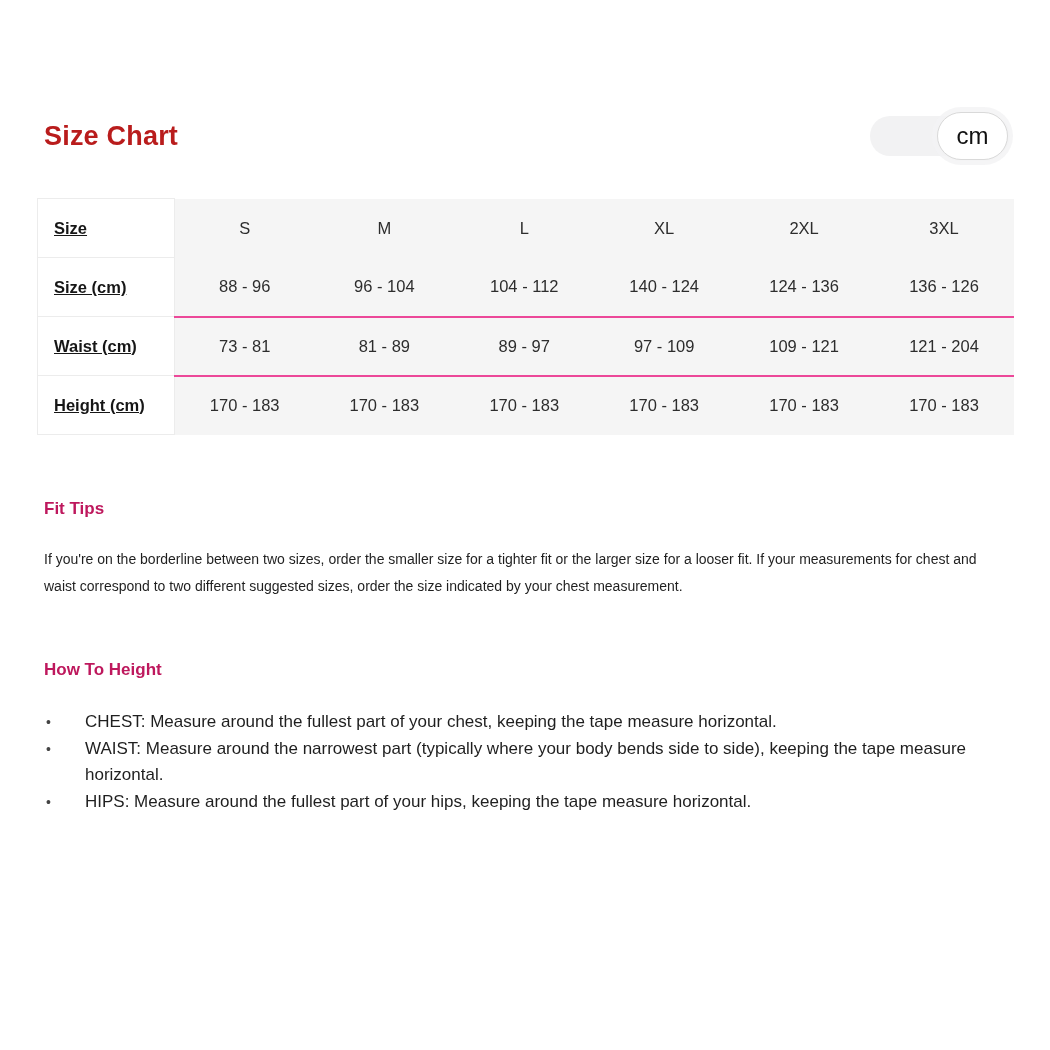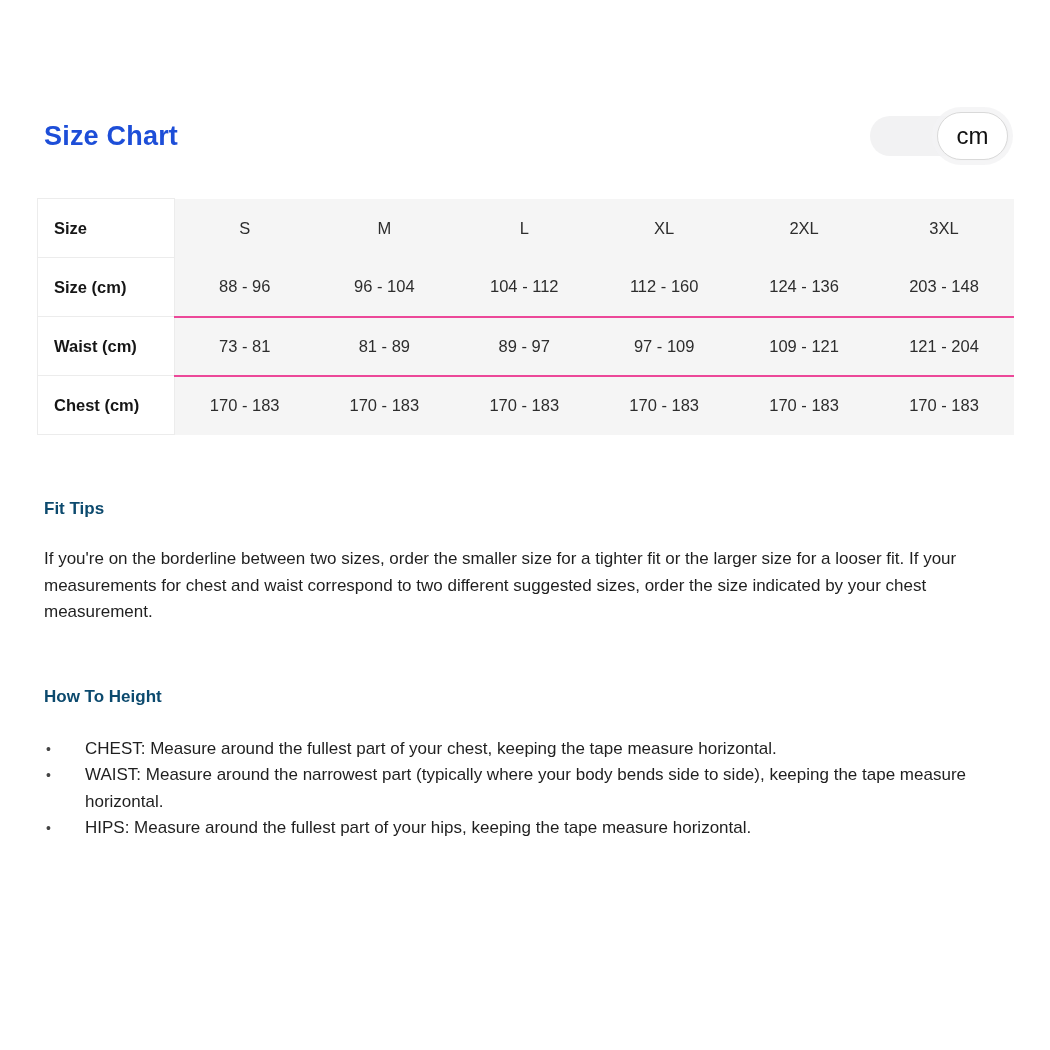--- a/index.html
+++ b/index.html
@@ -18,21 +18,21 @@
     margin-top: 112px;
     height: 48px;
     display: flex;
     align-items: center;
     justify-content: space-between;
   }
   .page-title {
     font-size: 27px;
     font-weight: 700;
     letter-spacing: 0.2px;
-    color: #1d4ed8;
+    color: #b91c1c;
   }
   .unit-toggle {
     position: relative;
     width: 140px;
     height: 40px;
     background: #f2f2f3;
     border-radius: 20px;
     margin-right: -4px;
     cursor: pointer;
   }
@@ -67,40 +67,41 @@
     font-size: 16.5px;
   }
   .label-cell {
     width: 137px;
     background: #ffffff;
     border: 1px solid #ececec;
     text-align: left;
     padding-left: 16px;
     font-weight: 600;
     color: #161616;
+    text-decoration: underline;
   }
   .data-cell {
     background: #f5f5f5;
     border-bottom: 2px solid #ec4899;
     text-align: center;
     font-weight: 400;
     color: #2d2d2d;
   }
   .size-table tr:last-child .data-cell { border-bottom: none; }
 
   
   .section-heading {
     font-size: 17px;
     font-weight: 700;
-    color: #0c4a6e;
+    color: #be185d;
   }
   .fit-tips-heading { margin-top: 64px; }
   .fit-tips-text {
     margin-top: 27px;
-    font-size: 17px;
+    font-size: 14px;
     line-height: 26.5px;
     color: #1f1f1f;
     max-width: 960px;
   }
   .how-to-measure-heading { margin-top: 61px; }
   .measure-list {
     margin-top: 29px;
     list-style: none;
   }
   .measure-list li {
@@ -144,35 +145,35 @@
           <th class="data-cell">2XL</th>
           <th class="data-cell">3XL</th>
         </tr>
       </thead>
     <tbody>
         <tr>
           <td class="label-cell">Size (cm)</td>
           <td class="data-cell">88 - 96</td>
           <td class="data-cell">96 - 104</td>
           <td class="data-cell">104 - 112</td>
-          <td class="data-cell">112 - 160</td>
+          <td class="data-cell">140 - 124</td>
           <td class="data-cell">124 - 136</td>
-          <td class="data-cell">203 - 148</td>
+          <td class="data-cell">136 - 126</td>
         </tr>
         <tr>
           <td class="label-cell">Waist (cm)</td>
           <td class="data-cell">73 - 81</td>
           <td class="data-cell">81 - 89</td>
           <td class="data-cell">89 - 97</td>
           <td class="data-cell">97 - 109</td>
           <td class="data-cell">109 - 121</td>
           <td class="data-cell">121 - 204</td>
         </tr>
         <tr>
-          <td class="label-cell">Chest (cm)</td>
+          <td class="label-cell">Height (cm)</td>
           <td class="data-cell">170 - 183</td>
           <td class="data-cell">170 - 183</td>
           <td class="data-cell">170 - 183</td>
           <td class="data-cell">170 - 183</td>
           <td class="data-cell">170 - 183</td>
           <td class="data-cell">170 - 183</td>
         </tr>
       </tbody>
   </table>
 

